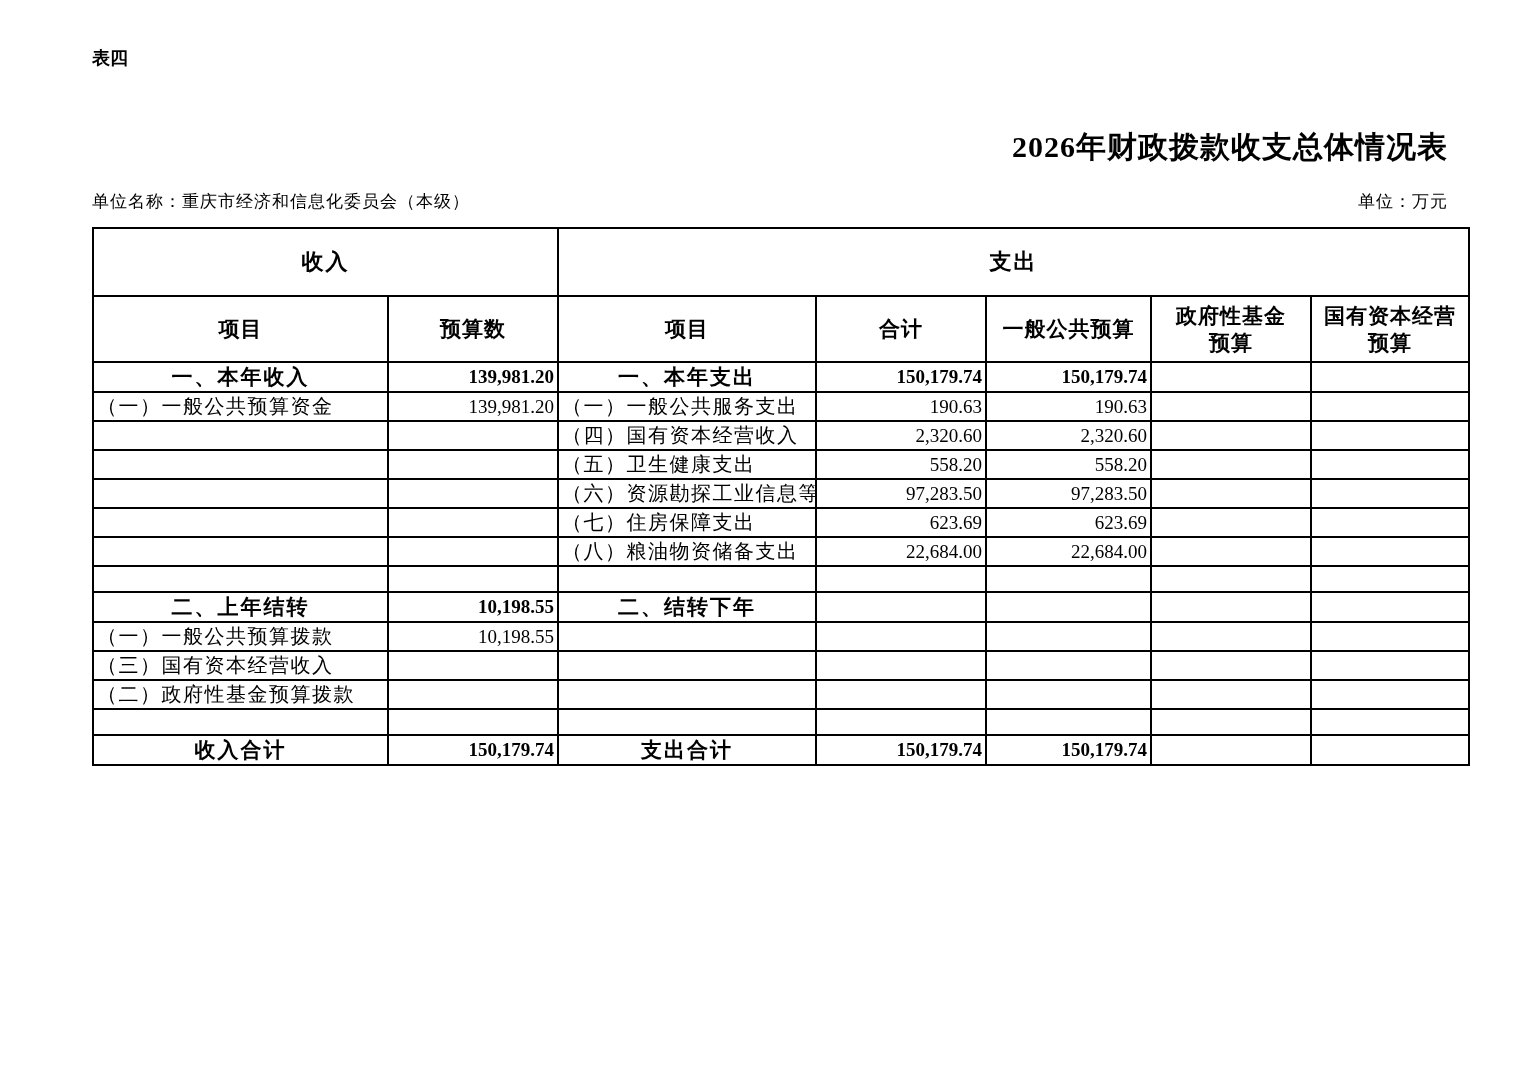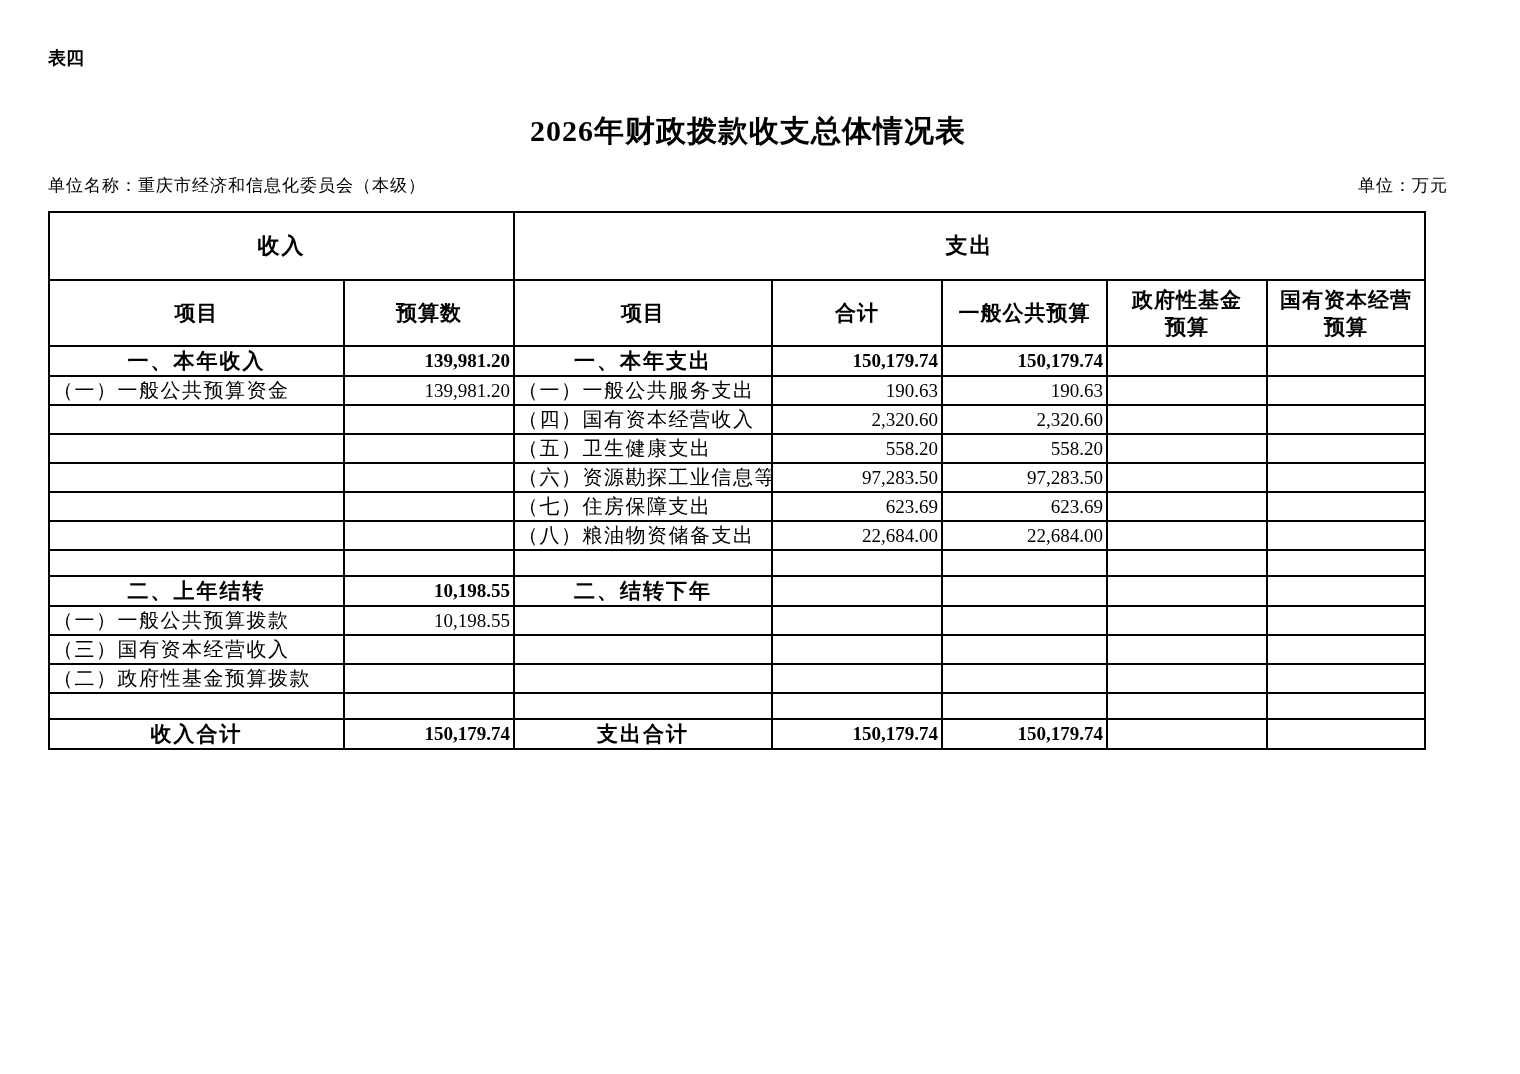--- a/index.html
+++ b/index.html
@@ -1,27 +1,27 @@
 <!DOCTYPE html>
 <html lang="zh"><head>
 <meta charset="utf-8">
 <style>
   html,body{margin:0;padding:0;background:#fff;}
   body{
     width:1520px;height:1074px;overflow:hidden;color:#000;
     font-family:"Liberation Serif","DejaVu Serif",serif;
   }
-  .sheet{padding:46px 72px 0 48px;}
+  .sheet{padding:46px 72px 0 92px;}
 
   .form-tag{
     font-family:"Liberation Sans","DejaVu Sans",sans-serif;
     font-weight:bold;font-size:18px;line-height:25px;
   }
   .doc-title{
-    margin-top:40px;text-align:center;
+    margin-top:56px;text-align:right;
     font-weight:bold;font-size:30px;line-height:40px;letter-spacing:1px;
     font-family:"Liberation Serif","DejaVu Serif",serif;
   }
   .meta-row{
     margin-top:24px;display:flex;justify-content:space-between;align-items:center;
     font-size:17px;line-height:22px;letter-spacing:1px;
   }
 
   table.budget{
     margin-top:14px;border-collapse:collapse;table-layout:fixed;

